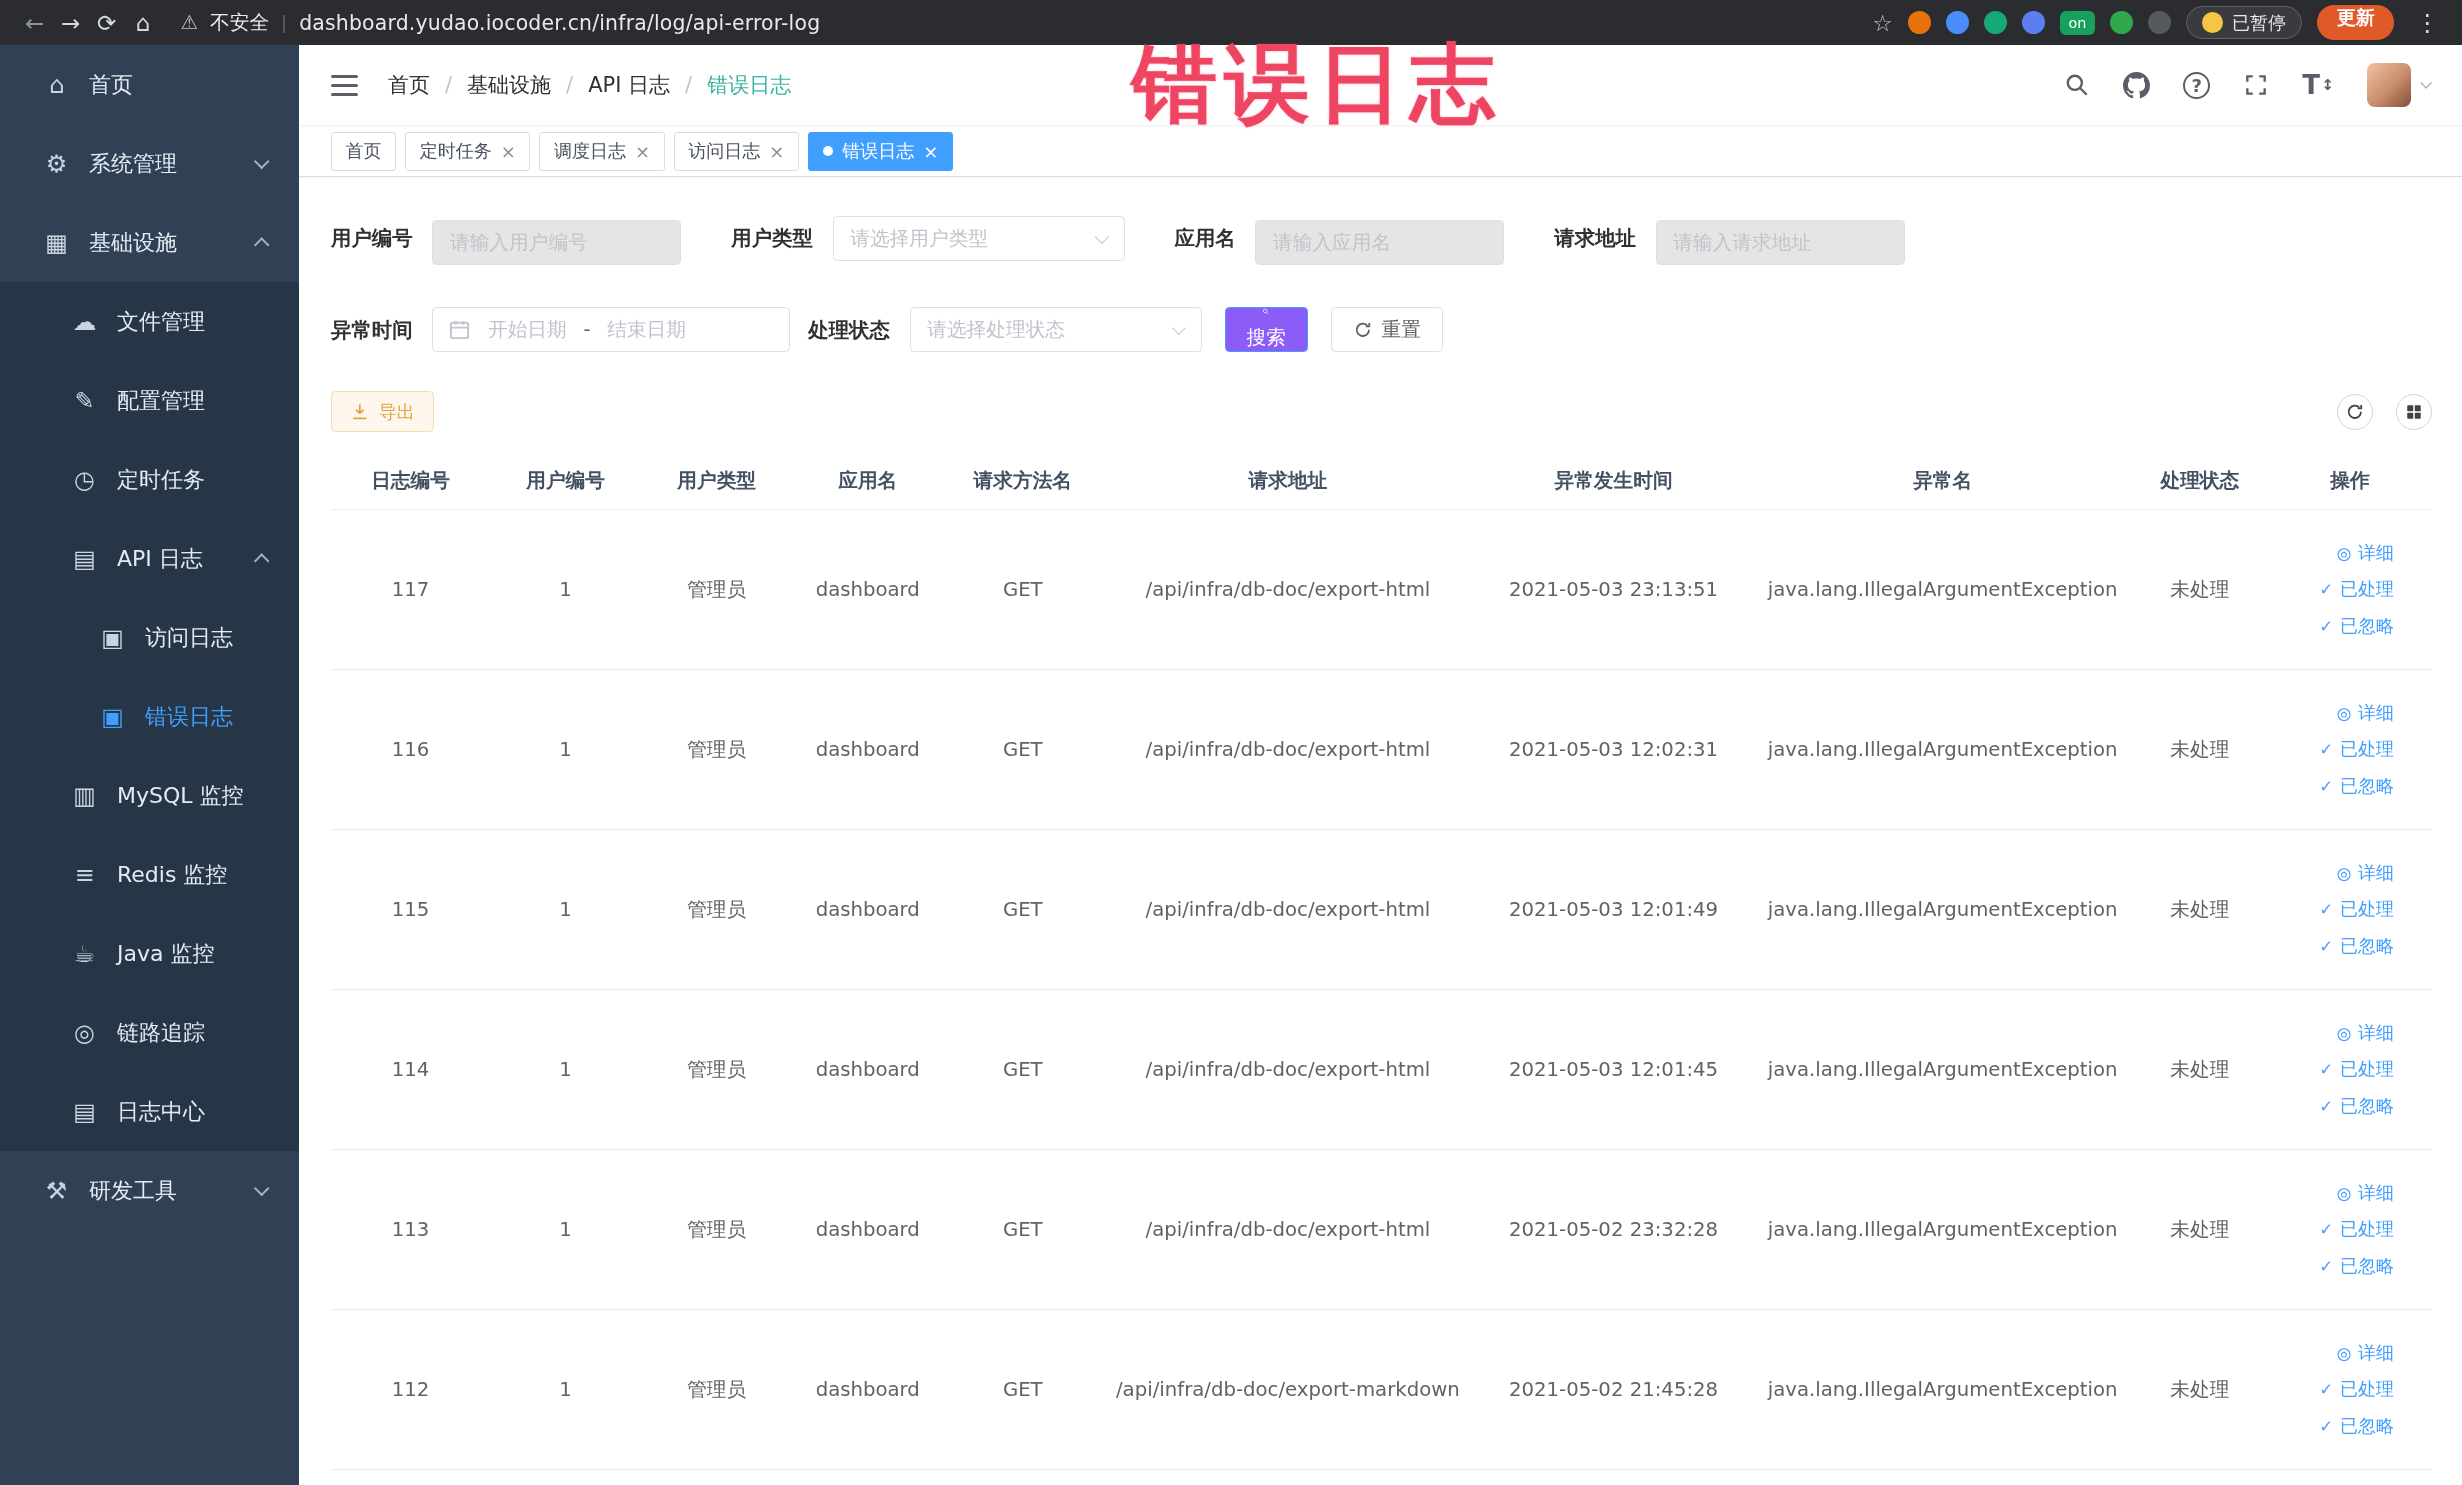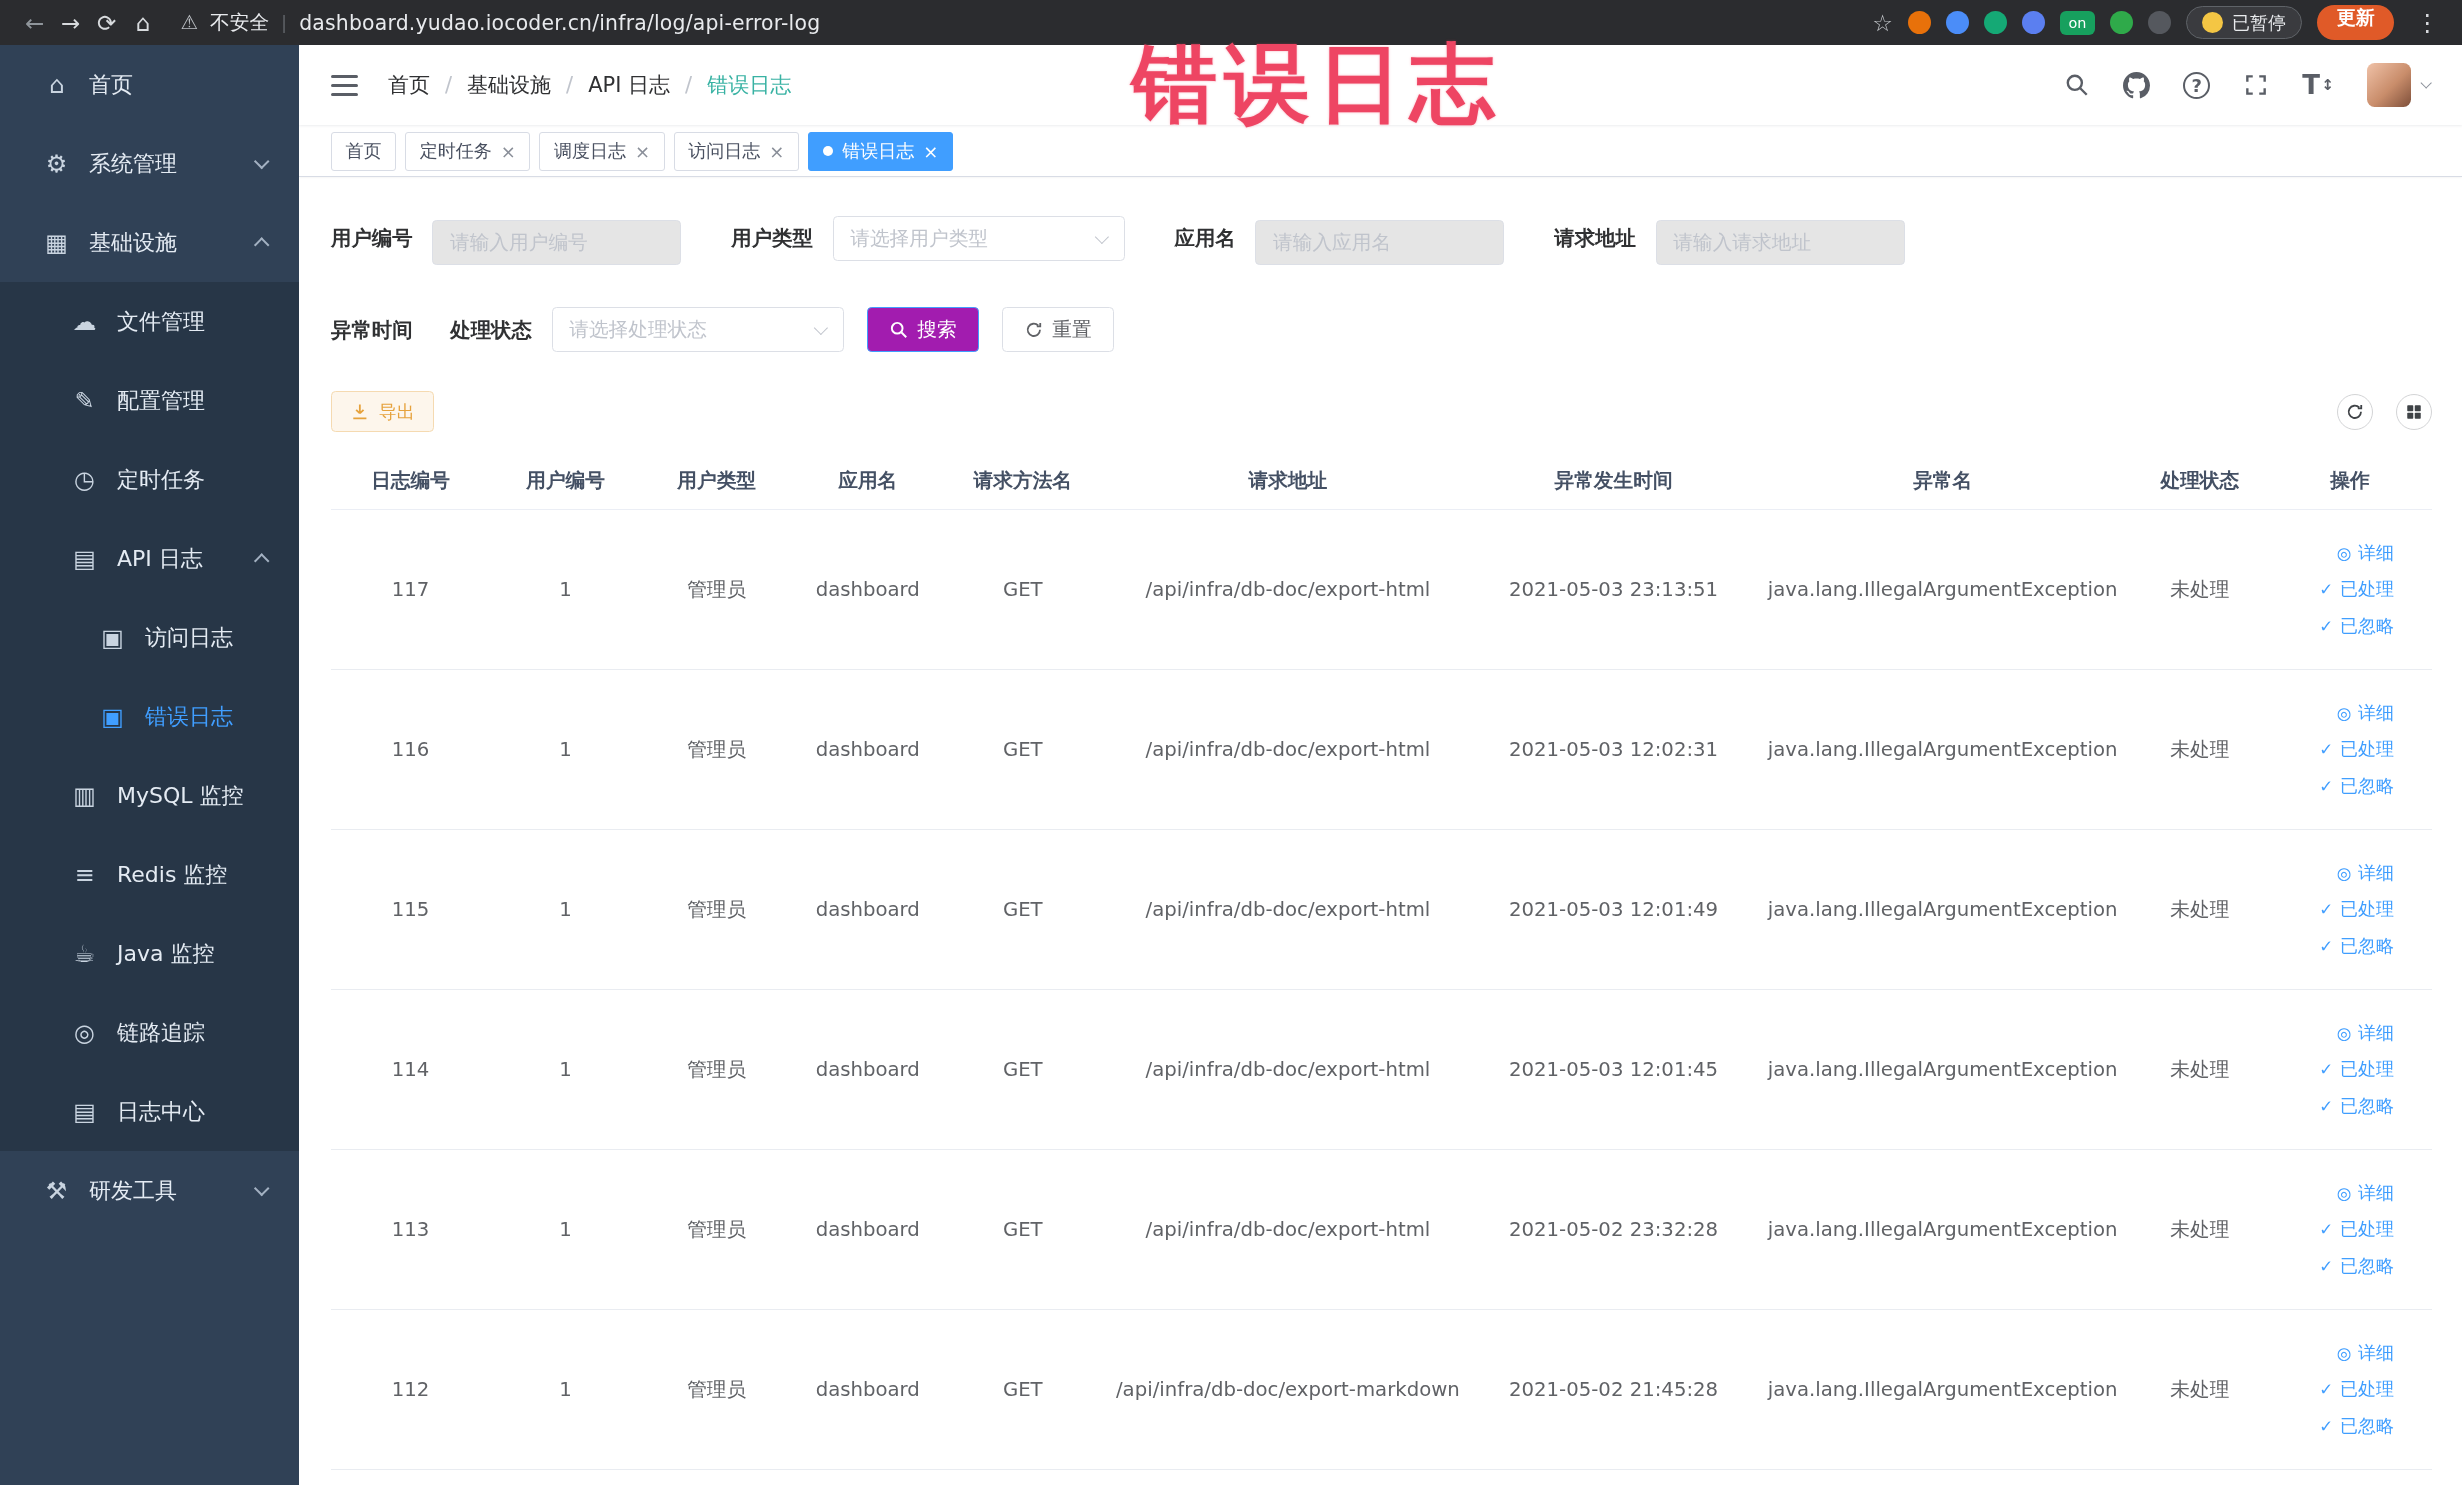--- a/index.html
+++ b/index.html
@@ -94,21 +94,21 @@
   .fselect { width: 292px; height: 45px; border: 0.8px solid #dcdfe6; border-radius: 4.5px; display: flex;
     align-items: center; padding: 0 35px 0 16.7px; color: #c0c4cc; font-size: 19.7px; position: relative; cursor: pointer; background:#fff; }
   .sel-arrow { position: absolute; right: 16.7px; top: 15px; width: 9.8px; height: 9.8px;
     border-right: 1.9px solid #c0c4cc; border-bottom: 1.9px solid #c0c4cc; transform: rotate(45deg); }
   .fdate { width: 358px; height: 45px; border: 0.8px solid #dcdfe6; border-radius: 4.5px; display: flex;
     align-items: center; gap: 16.7px; padding: 0 15px; font-size: 19.7px; color: #c0c4cc; cursor: pointer; background:#fff; }
   .fdate .rsep { color: #606266; }
   .fdate svg { color: #c0c4cc; }
   .btn { display: flex; align-items: center; gap: 9px; height: 45px; padding: 0 21px; border-radius: 4.5px;
     font-size: 19.7px; border: 0.8px solid transparent; }
-  .btn.primary { background: #a21caf; border-color: #409eff; color: #fff; margin-left: 0; }
+  .btn.primary { background: #8b5cf6; border-color: #409eff; color: #fff; margin-left: 0; flex-direction: column; }
   .btn.plain { background: #fff; border-color: #dcdfe6; color: #606266; margin-left: 23px; }
   .btn.export { background: #fdf6ec; border-color: #f5dab1; color: #e6a23c; height: 41px; font-size: 18px; padding: 8px 18px; }
 
   .toolbar-row { display: flex; align-items: center; margin-top: -3px; margin-bottom: 21px; }
   .right-circles { margin-left: auto; display: flex; gap: 23px; }
   .circle-btn { width: 36px; height: 36px; border-radius: 50%; border: 0.8px solid #d3d4d6; background: #fff;
     color: #3f4347; display: flex; align-items: center; justify-content: center; }
 
   
   table.log-table { width: 100%; border-collapse: collapse; font-size: 19.7px; color: #606266; table-layout: fixed; }
@@ -312,20 +312,29 @@
     </div>
     <div class="fgroup">
       <span class="flabel">请求地址</span>
       <input class="finput" placeholder="请输入请求地址" style="">
     </div>
   </div>
 
   <div class="filter-row">
     <div class="fgroup" style="margin-right:18px;">
       <span class="flabel">异常时间</span>
+      <div class="fdate">
+        <svg width="23" height="23" viewBox="0 0 24 24" fill="none" stroke="currentColor" stroke-width="2">
+          <rect x="3" y="5" width="18" height="16" rx="2"></rect>
+            <path d="M3 10h18M8 3v4M16 3v4"></path>
+        </svg>
+        <span>开始日期</span>
+        <span class="rsep">-</span>
+        <span>结束日期</span>
+      </div>
     </div>
     <div class="fgroup" style="margin-right:23px;">
       <span class="flabel">处理状态</span>
       <div class="fselect">
         <span>请选择处理状态</span>
         <span class="sel-arrow"></span>
       </div>
     </div>
     <button class="btn primary">
       <svg width="19.7" height="19.7" viewBox="0 0 24 24" fill="none" stroke="currentColor" stroke-width="2.4">

